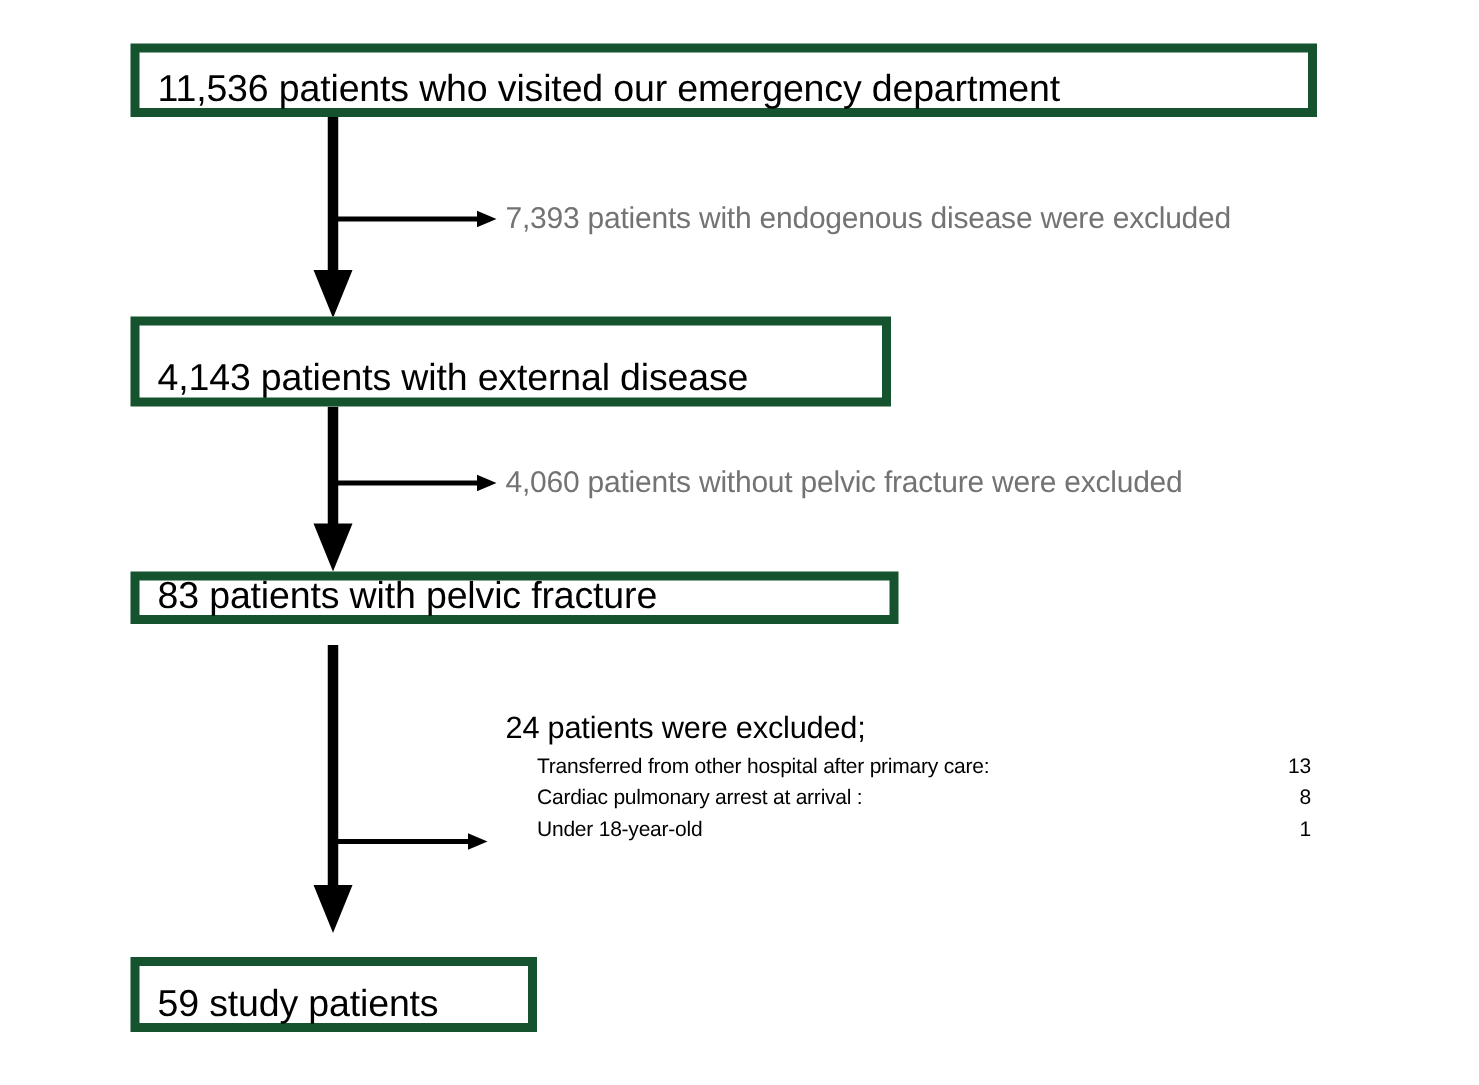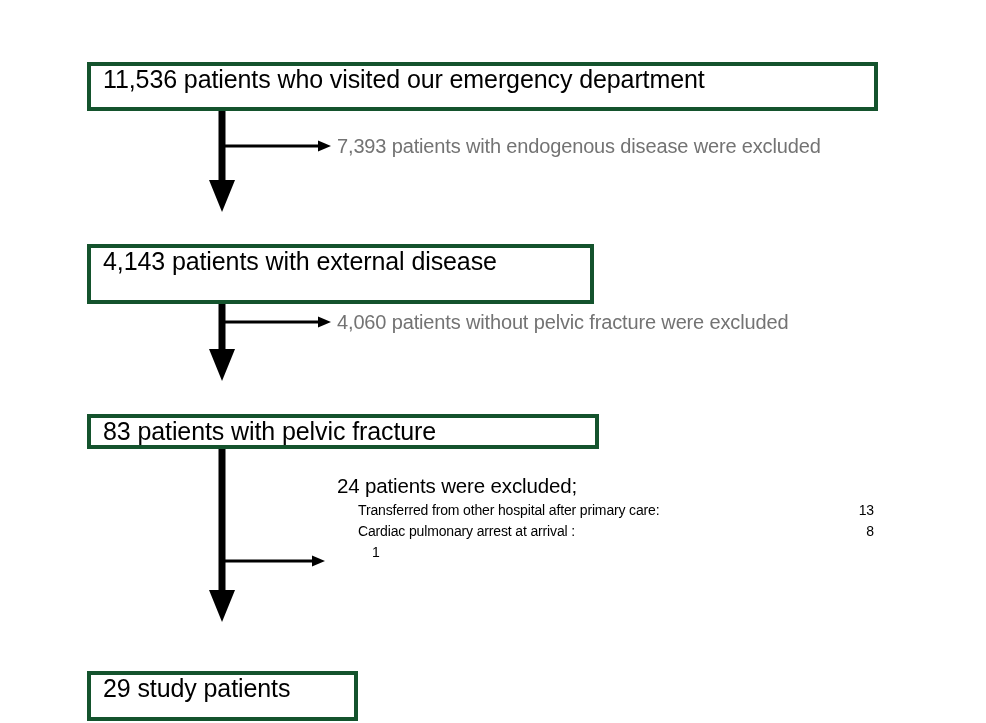--- a/index.html
+++ b/index.html
@@ -15,25 +15,24 @@
   #flow-canvas {
     position: relative;
     width: 986px;
     height: 723px;
     background: #ffffff;
     overflow: hidden;
   }
   .flow-box {
     position: absolute;
     box-sizing: border-box;
-    border: 4px solid #14532d;
+    border: 6px solid #14532d;
     background: #ffffff;
     display: flex;
-    align-items: flex-start;
-    margin-top: 33px;
+    align-items: flex-end;
   }
   .flow-box .box-label {
     display: block;
     padding-left: 12px;
     font-size: 25px;
     line-height: 1.05;
     letter-spacing: -0.1px;
     white-space: nowrap;
     color: #000000;
   }
@@ -150,22 +149,23 @@
     <ul class="excl-list">
       <li>
         <span class="excl-text">Transferred from other hospital after primary care:</span>
         <span class="excl-count">13</span>
       </li>
       <li>
         <span class="excl-text">Cardiac pulmonary arrest at arrival :</span>
         <span class="excl-count">8</span>
       </li>
       <li>
+        <span class="excl-text">Under 18-year-old</span>
         <span class="excl-count">1</span>
       </li>
     </ul>
   </div>
 
   <div class="flow-box" id="box4" style="left:87px; top:638px; width:271px; height:50px;">
-    <span class="box-label">29 study patients</span>
+    <span class="box-label">59 study patients</span>
   </div>
 
 </div>
 
 </body></html>

